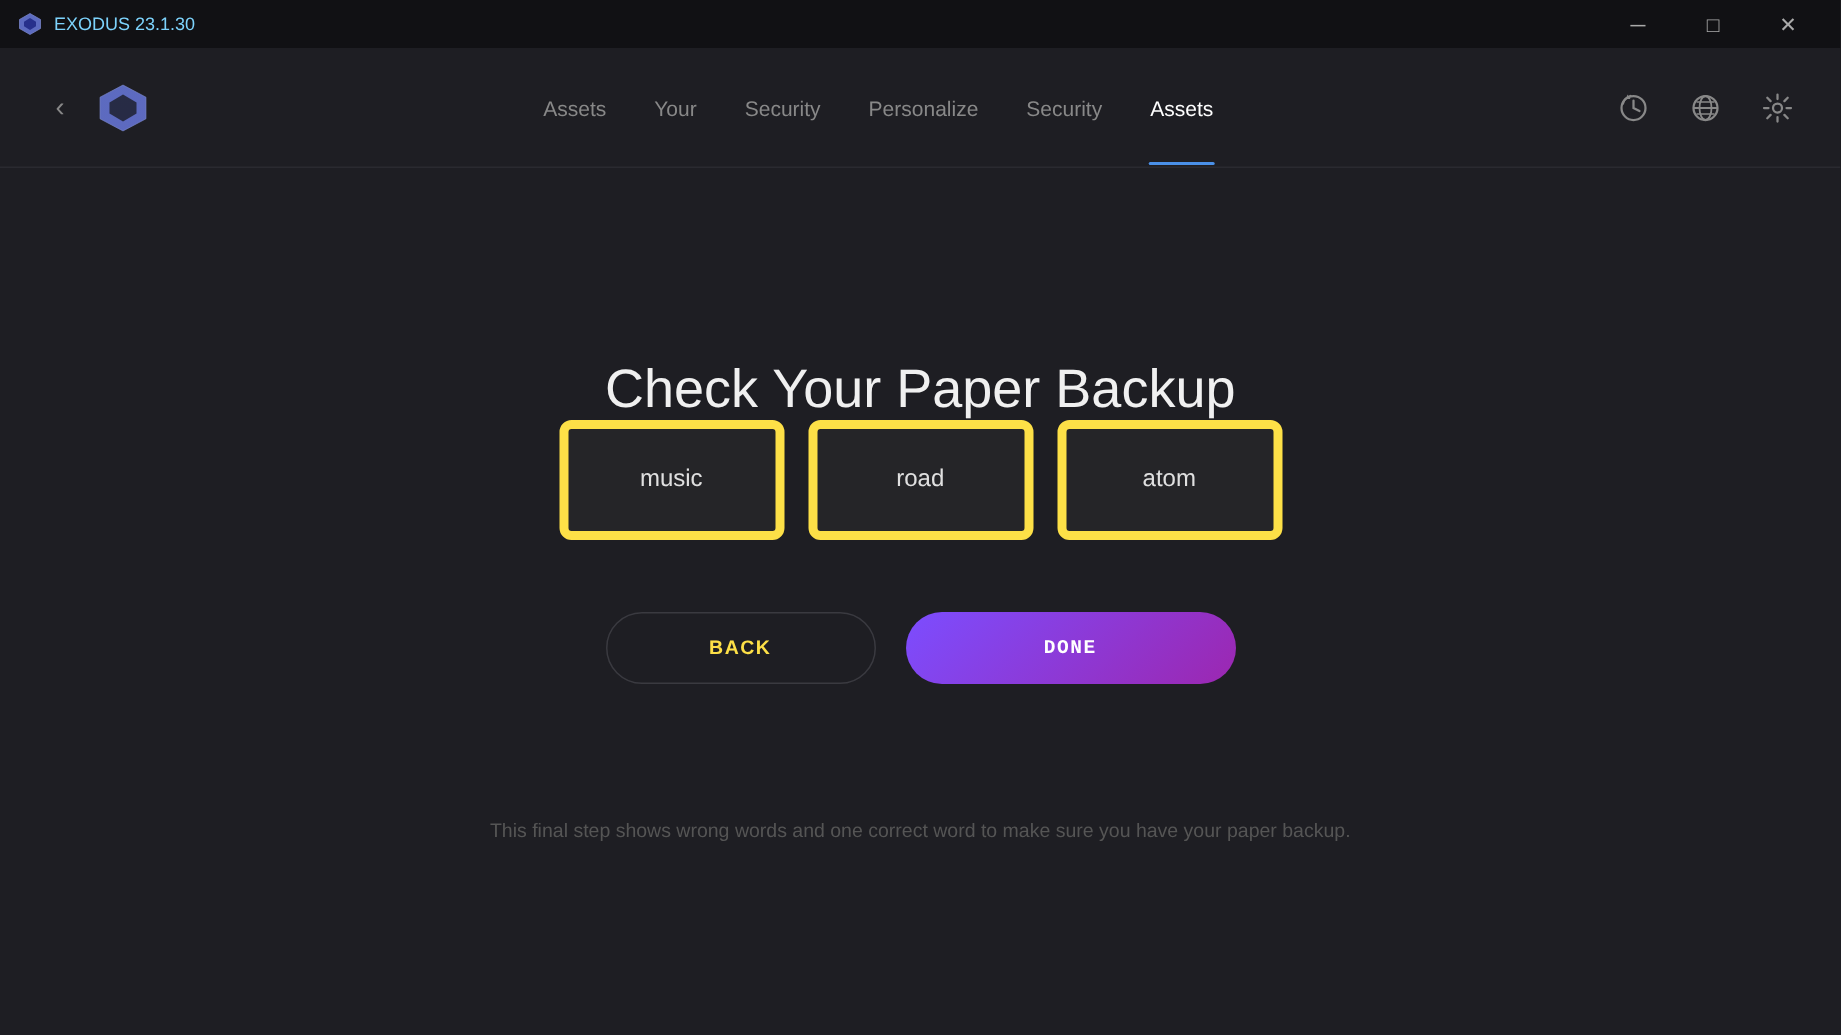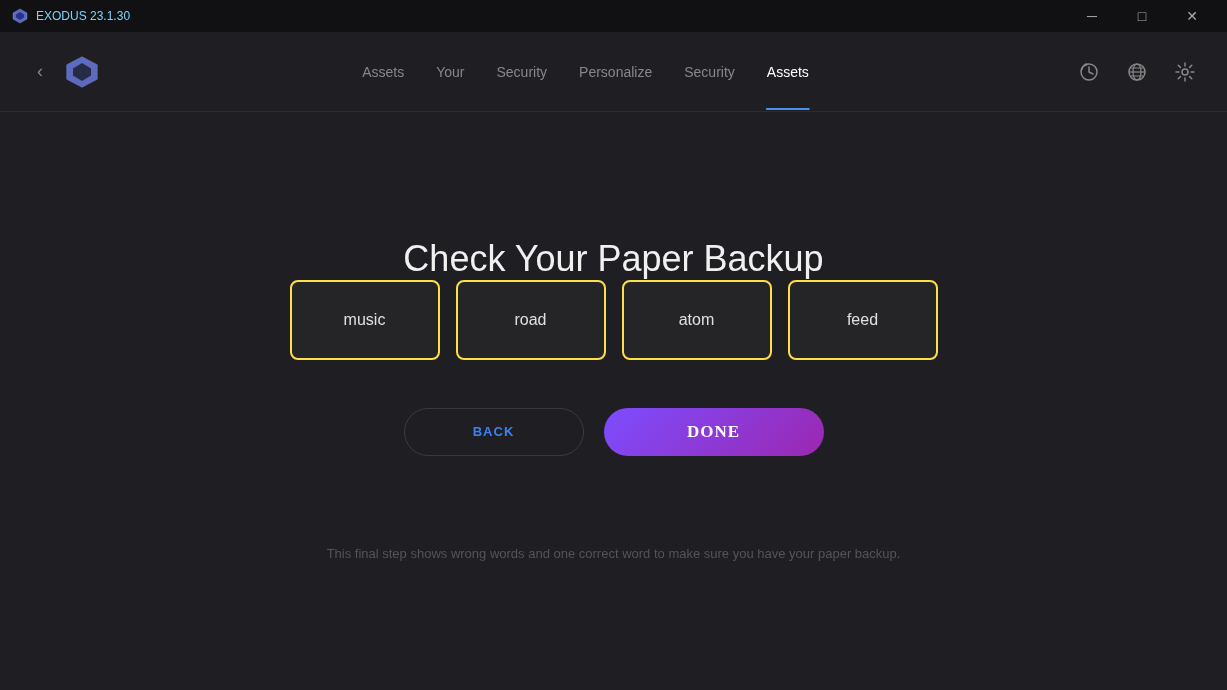--- a/index.html
+++ b/index.html
@@ -168,21 +168,21 @@
     .word-choices {
       display: flex;
       gap: 16px;
       margin-bottom: 48px;
     }
 
     .word-btn {
       width: 150px;
       height: 80px;
       background: #252528;
-      border: 2px solid #fde047;
+      border: 6px solid #fde047;
       border-radius: 8px;
       color: #e0e0e0;
       font-size: 16px;
       font-weight: 500;
       cursor: pointer;
       font-family: inherit;
       transition: background 0.15s, border-color 0.15s;
     }
 
     .action-buttons {
@@ -191,40 +191,40 @@
       align-items: center;
       margin-bottom: 40px;
     }
 
     .btn-back {
       width: 180px;
       height: 48px;
       background: transparent;
       border: 1px solid #3a3a40;
       border-radius: 24px;
-      color: #3b82f6;
+      color: #fde047;
       font-size: 13px;
       font-weight: 600;
       letter-spacing: 1px;
       cursor: pointer;
       font-family: inherit;
     }
 
     .btn-done {
       width: 220px;
       height: 48px;
       background: linear-gradient(135deg, #7c4dff, #9c27b0);
       border: none;
       border-radius: 24px;
       color: #fff;
-      font-size: 17px;
+      font-size: 13px;
       font-weight: 600;
       letter-spacing: 1px;
       cursor: pointer;
-      font-family: Liberation Serif, serif;
+      font-family: Liberation Mono, monospace;
     }
 
     .footer-text {
       font-size: 13px;
       color: #555;
       text-align: center;
       max-width: 580px;
       line-height: 1.6;
       margin-top: 48px;
     }
@@ -306,21 +306,20 @@
   </nav>
 
   <div class="content">
 
     <h1 class="page-title">Check Your Paper Backup</h1>
 
     <div class="word-choices">
       <button class="word-btn">music</button>
       <button class="word-btn">road</button>
       <button class="word-btn">atom</button>
-      <button class="word-btn">feed</button>
     </div>
 
     <div class="action-buttons">
       <button class="btn-back">BACK</button>
       <button class="btn-done">DONE</button>
     </div>
 
     <p class="footer-text">This final step shows wrong words and one correct word to make sure you have your paper backup.</p>
 
   </div>

